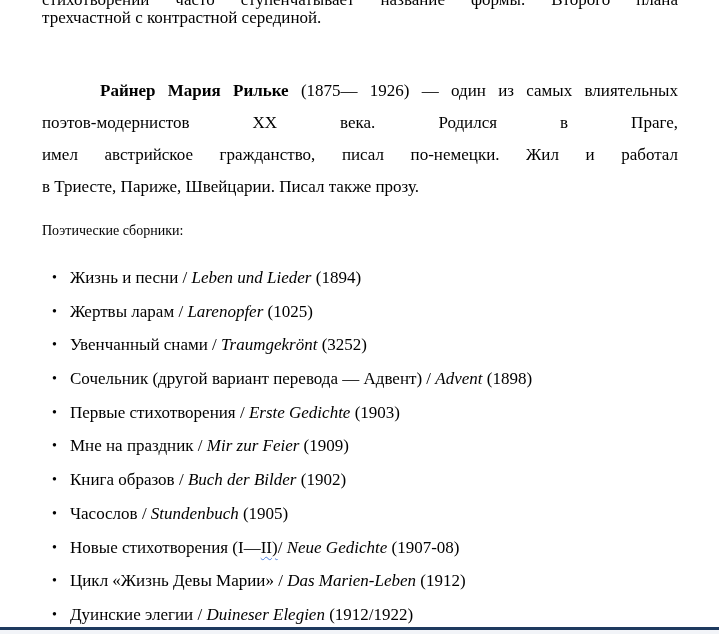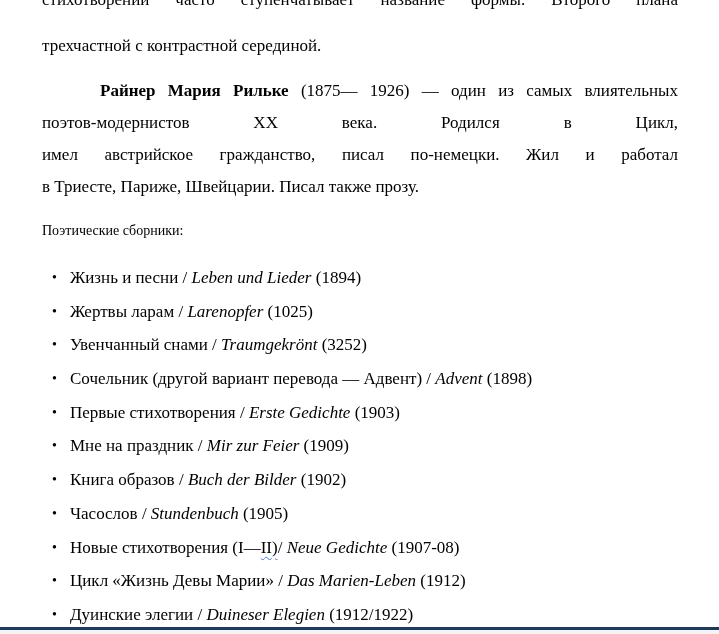--- a/index.html
+++ b/index.html
@@ -20,21 +20,21 @@
     overflow: hidden;
   }
   .clip-top .inner {
     position: relative; top: -9px;
     font-size: 17px; line-height: 18px;
     text-align: justify; text-align-last: justify;
     white-space: normal;
   }
 
   .line2 {
-    left: 42px; top: 36px; width: 636px;
+    left: 42px; top: 8px; width: 636px;
     font-size: 17px; line-height: 20px;
   }
 
   .bio {
     left: 42px; top: 75px; width: 636px;
     font-size: 17px;
   }
   .bio-line {
     line-height: 32px;
     text-align: justify; text-align-last: justify;
@@ -86,21 +86,21 @@
 <body>
 
 <div class="abs clip-top">
   <div class="inner">стихотворений часто ступенчатывает название формы. Второго плана</div>
 </div>
 
 <div class="abs line2">трехчастной с контрастной серединой.</div>
 
 <div class="abs bio">
   <div class="bio-line first"><span class="bio-bold">Райнер Мария Рильке</span><span> (1875— 1926) — один из самых влиятельных</span></div>
-  <div class="bio-line">поэтов-модернистов XX века. Родился в Цикл,</div>
+  <div class="bio-line">поэтов-модернистов XX века. Родился в Праге,</div>
   <div class="bio-line">имел австрийское гражданство, писал по-немецки. Жил и работал</div>
   <div class="bio-line last">в Триесте, Париже, Швейцарии. Писал также прозу.</div>
 </div>
 
 <div class="abs list-heading">Поэтические сборники:</div>
 
 <ul class="abs book-list">
   <li class="book-item"><span class="bullet">•</span><span>Жизнь и песни</span><span> / </span><span class="de">Leben und Lieder</span><span> (1894)</span></li>
   <li class="book-item"><span class="bullet">•</span><span>Жертвы ларам</span><span> / </span><span class="de">Larenopfer</span><span> (1025)</span></li>
   <li class="book-item"><span class="bullet">•</span><span>Увенчанный снами</span><span> / </span><span class="de">Traumgekrönt</span><span> (3252)</span></li>

